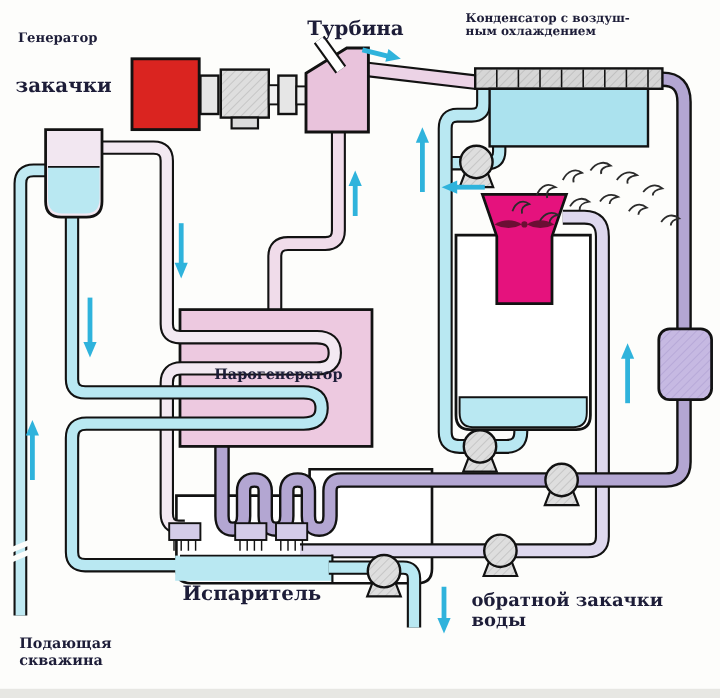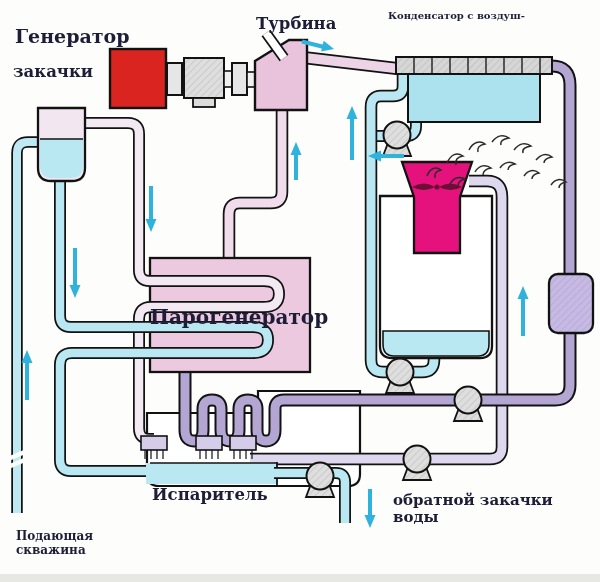--- a/index.html
+++ b/index.html
@@ -1,25 +1,25 @@
 <!DOCTYPE html>
 <html><head>
 <meta charset="utf-8">
 <style>
   html,body{margin:0;padding:0;background:#fdfdfb;}
   .stage{position:relative;width:600px;height:582px;background:#fdfdfb;overflow:hidden;
          font-family:"DejaVu Serif","Liberation Serif",serif;}
   .stage svg{position:absolute;left:0;top:0;}
   .lbl{position:absolute;font-weight:bold;color:#1d1d38;line-height:1.13;white-space:nowrap;}
   .lbl .ln{display:block;}
-  .l-gen{left:15px;top:26px;font-size:19px}
+  .l-gen{left:15px;top:26px;font-size:11px}
   .l-sep{left:13px;top:63px;font-size:16.5px}
   .l-turb{left:256px;top:15px;font-size:16.5px}
   .l-cond{left:388px;top:10px;font-size:10px}
-  .l-sg{left:150px;top:306px;width:164px;text-align:center;font-size:20px}
+  .l-sg{left:150px;top:306px;width:164px;text-align:center;font-size:12px}
   .l-ct{left:403px;top:252px;font-size:14.5px}
   .l-evap{left:152px;top:486px;font-size:16.5px}
   .l-sup{left:16px;top:530px;font-size:12px}
   .l-rei{left:393px;top:492px;font-size:15px}
 </style>
 </head>
 <body>
 
 <div class="stage">
 
@@ -231,20 +231,21 @@
     <span class="ln">Генератор</span>
   </div>
   <div class="lbl l-sep">
     <span class="ln">закачки</span>
   </div>
   <div class="lbl l-turb">
     <span class="ln">Турбина</span>
   </div>
   <div class="lbl l-cond">
     <span class="ln">Конденсатор с воздуш-</span>
+    <span class="ln">ным охлаждением</span>
   </div>
   <div class="lbl l-sg">
     <span class="ln">Парогенератор</span>
   </div>
   <div class="lbl l-evap">
     <span class="ln">Испаритель</span>
   </div>
   <div class="lbl l-sup">
     <span class="ln">Подающая</span>
     <span class="ln">скважина</span>

